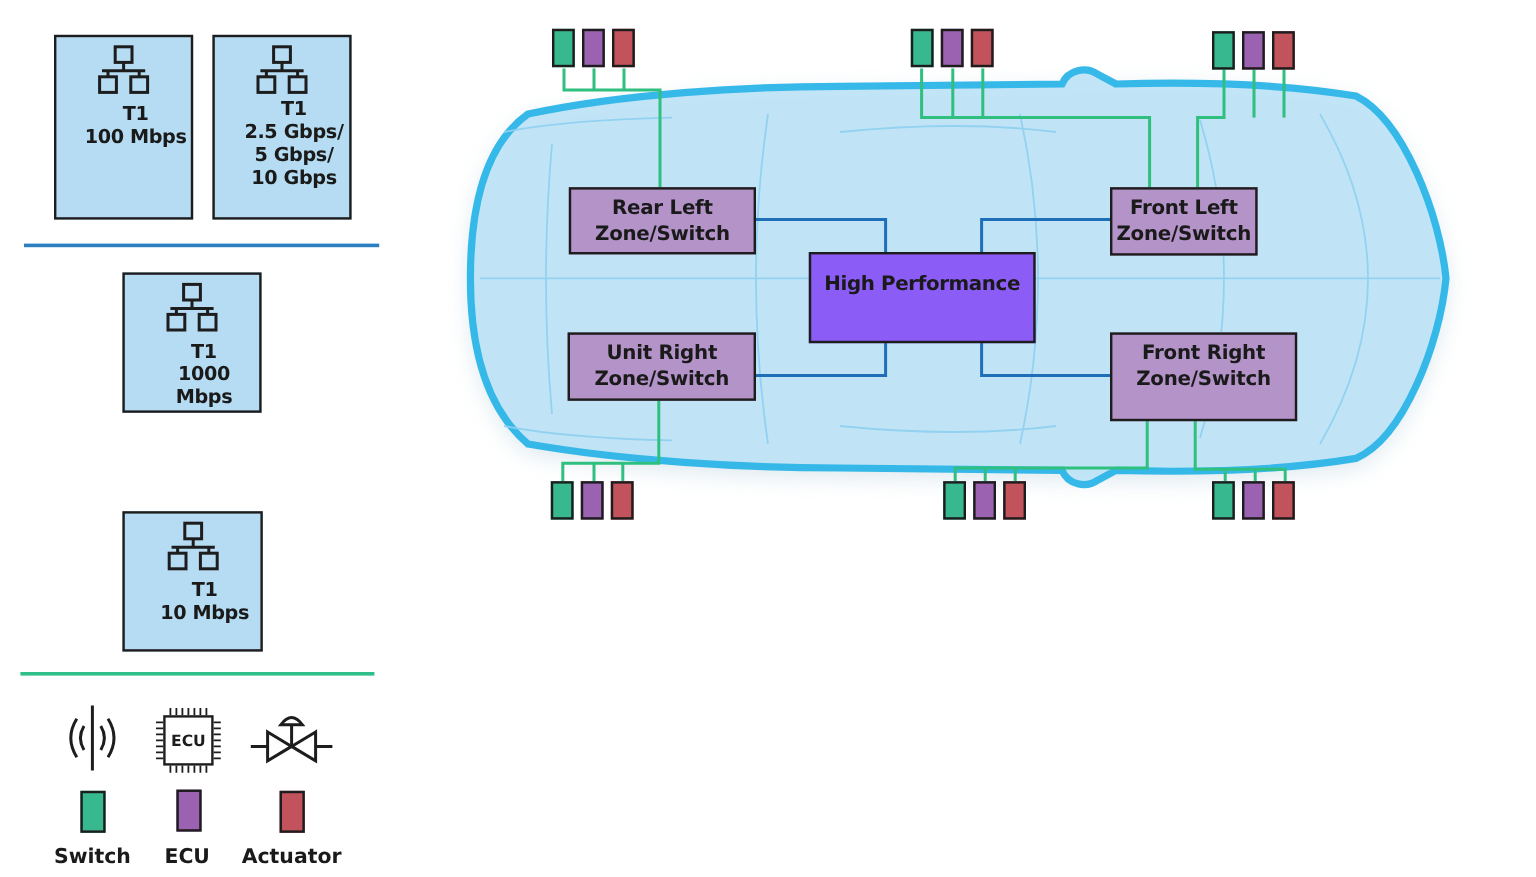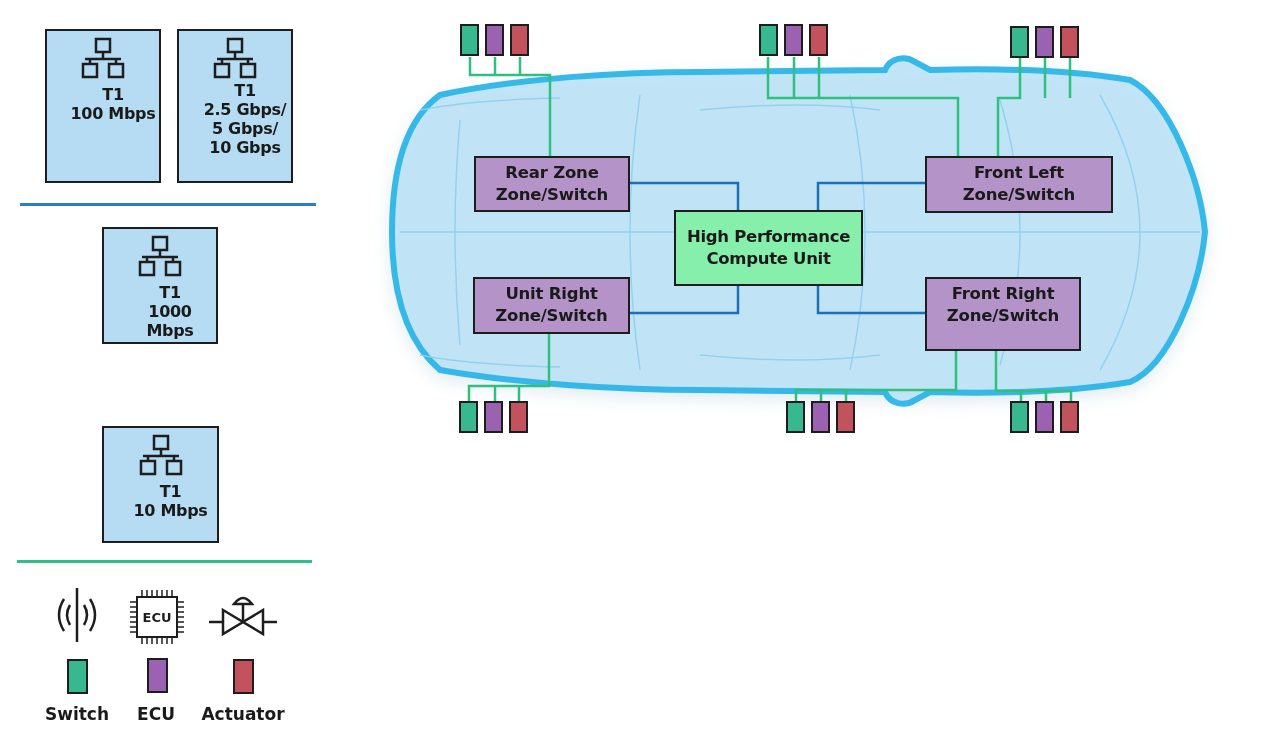--- a/index.html
+++ b/index.html
@@ -6,21 +6,21 @@
     body { width:1280px; height:731px; position:relative; overflow:hidden;
       font-family:"DejaVu Sans", sans-serif; color:#1a1a1a; }
     .speed-box { position:absolute; background:#b5dcf2; border:2px solid #1d1d1d;
       box-sizing:border-box; text-align:center; font-weight:bold; font-size:16px; line-height:19px; }
     .speed-box .net-icon { display:block; margin:6px auto 4px; }
     .speed-box .txt { display:block; white-space:pre-line; letter-spacing:-0.3px;margin-left:20px; }
     .divider { position:absolute; height:3px; }
     #car { position:absolute; left:0; top:0; }
     .zone { position:absolute; background:#b393c8; border:2px solid #1d1d1d; box-sizing:border-box;
       text-align:center; font-weight:bold; font-size:16.5px; line-height:22px; padding-top:4px; letter-spacing:-0.2px; }
-    .hpc { position:absolute; background:#86efac; border:2px solid #1d1d1d; box-sizing:border-box;
+    .hpc { position:absolute; background:#8b5cf6; border:2px solid #1d1d1d; box-sizing:border-box;
       text-align:center; font-weight:bold; font-size:16.5px; line-height:22px; padding-top:14px; letter-spacing:-0.3px; }
     .dev { position:absolute; width:19px; height:32px; border:2.5px solid #1d1d1d; box-sizing:border-box; }
     .legend-label { position:absolute; font-weight:bold; font-size:17px; text-align:center; width:100px; }
     .legend-swatch { position:absolute; width:21px; height:35px; border:2.5px solid #1d1d1d; box-sizing:border-box; }
     .legend-icon { position:absolute; }
   </style>
 </head>
 <body>
 
 <div class="speed-box" style="left:45px;top:29px;width:116px;height:154px;">
@@ -193,39 +193,38 @@
     <line x1="821" y1="390" x2="821" y2="401"></line>
     <line x1="846" y1="390" x2="846" y2="401"></line>
 
     <polyline points="996,334 996,391 1071,391 1071,401"></polyline>
     <line x1="1046" y1="391" x2="1046" y2="401"></line>
     <line x1="1021" y1="391" x2="1021" y2="401"></line>
   </g>
 </svg>
 
 <div class="zone" style="left:474px;top:156px;width:156px;height:56px;">
-  <div>Rear Zone</div>
+  <div>Rear Left</div>
   <div>Zone/Switch</div>
 </div>
 <div class="zone" style="left:473px;top:277px;width:157px;height:57px;">
   <div>Unit Right</div>
   <div>Zone/Switch</div>
 </div>
-<div class="zone" style="left:925px;top:156px;width:188px;height:57px;">
+<div class="zone" style="left:925px;top:156px;width:123px;height:57px;">
   <div>Front Left</div>
   <div>Zone/Switch</div>
 </div>
 <div class="zone" style="left:925px;top:277px;width:156px;height:74px;">
   <div>Front Right</div>
   <div>Zone/Switch</div>
 </div>
 
 <div class="hpc" style="left:674px;top:210px;width:189px;height:76px;">
   <div>High Performance</div>
-  <div>Compute Unit</div>
 </div>
 
 <div id="devices">
     <div class="dev" style="left: 460px; top: 24px; background: rgb(55, 184, 143);"></div>
     <div class="dev" style="left: 485px; top: 24px; background: rgb(154, 98, 176);"></div>
     <div class="dev" style="left: 510px; top: 24px; background: rgb(194, 82, 92);"></div>
     <div class="dev" style="left: 759px; top: 24px; background: rgb(55, 184, 143);"></div>
     <div class="dev" style="left: 784px; top: 24px; background: rgb(154, 98, 176);"></div>
     <div class="dev" style="left: 809px; top: 24px; background: rgb(194, 82, 92);"></div>
     <div class="dev" style="left: 1010px; top: 26px; background: rgb(55, 184, 143);"></div>

